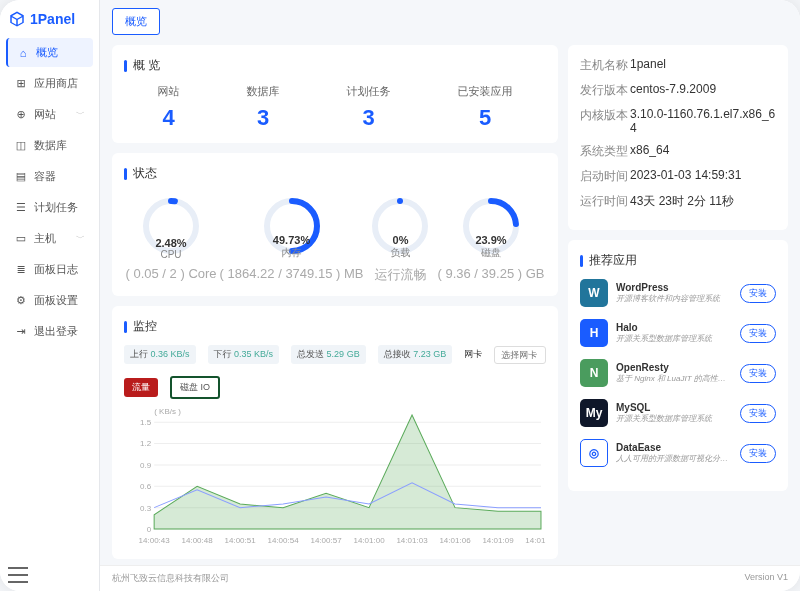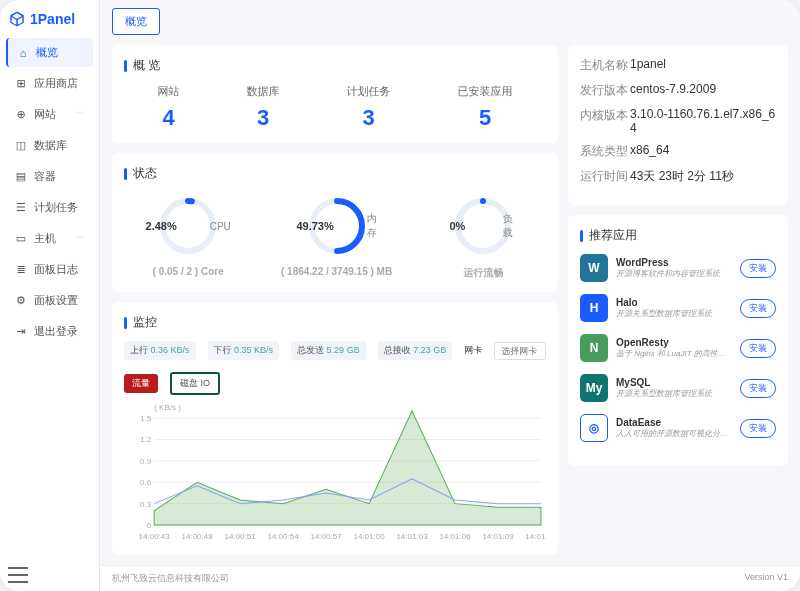--- a/index.html
+++ b/index.html
@@ -36,24 +36,24 @@
 .stat-label { font-size: 11px; color: #666; margin-bottom: 6px; }
 .stat-value { font-size: 22px; font-weight: 600; color: #1a5cff; }
 
 
 .gauges { display: flex; justify-content: space-around; }
 .gauge-wrap { text-align: center; }
 .gauge { width: 68px; height: 68px; position: relative; margin: 0 auto 6px; }
 .gauge svg { transform: rotate(-90deg); }
 .gauge-bg { fill: none; stroke: #e8eef7; stroke-width: 6; }
 .gauge-fg { fill: none; stroke: #1a5cff; stroke-width: 6; stroke-linecap: round; }
-.gauge-text { position: absolute; inset: 0; display: flex; flex-direction: row; align-items: center; justify-content: center; gap: 33px; }
+.gauge-text { position: absolute; inset: 0; display: flex; flex-direction: column; align-items: center; justify-content: flex-end; }
 .gauge-pct { font-size: 11px; font-weight: 600; }
 .gauge-lbl { font-size: 10px; color: #888; }
-.gauge-sub { font-size: 10px; color: #aaa; font-weight: bold; }
+.gauge-sub { font-size: 13px; color: #aaa; }
 
 
 .monitor-bar { display: flex; gap: 12px; align-items: center; flex-wrap: wrap; margin-bottom: 8px; font-size: 9px; }
 .chip { padding: 3px 6px; border-radius: 3px; background: #f0f4f8; color: #555; }
 .chip .v { color: #4a9; }
 .sel { flex: 1; }
 .sel input { width: 100%; padding: 3px 6px; border: 1px solid #ddd; border-radius: 3px; font-size: 9px; }
 .btn-sm { padding: 3px 8px; border-radius: 3px; font-size: 9px; cursor: pointer; border: none; }
 .btn-primary { background: #b91c1c; color: #fff; }
 .btn-plain { background: #fff; border: 2px solid #14532d; color: #555; }
@@ -208,20 +208,33 @@
       <svg width="68" height="68">
         <circle class="gauge-bg" cx="34" cy="34" r="25"></circle>
         <circle class="gauge-fg" cx="34" cy="34" r="25" stroke-dasharray="0 157"></circle>
       </svg>
       <div class="gauge-text">
         <div class="gauge-pct">0%</div>
         <div class="gauge-lbl">负载</div>
       </div>
     </div>
     <div class="gauge-sub">运行流畅</div>
+  </div>
+  <div class="gauge-wrap">
+    <div class="gauge">
+      <svg width="68" height="68">
+        <circle class="gauge-bg" cx="34" cy="34" r="25"></circle>
+        <circle class="gauge-fg" cx="34" cy="34" r="25" stroke-dasharray="37 157"></circle>
+      </svg>
+      <div class="gauge-text">
+        <div class="gauge-pct">23.9%</div>
+        <div class="gauge-lbl">磁盘</div>
+      </div>
+    </div>
+    <div class="gauge-sub">( 9.36 / 39.25 ) GB</div>
   </div>
             </div>
         </div>
 
         <div class="card">
           <div class="card-title">监控</div>
           <div class="monitor-bar">
 
   <span class="chip">上行 <span class="v">0.36 KB/s</span></span>
   <span class="chip">下行 <span class="v">0.35 KB/s</span></span>
@@ -278,20 +291,24 @@
   </div>
   <div class="info-row">
     <div class="info-k">内核版本</div>
     <div class="info-v">3.10.0-1160.76.1.el7.x86_64</div>
   </div>
   <div class="info-row">
     <div class="info-k">系统类型</div>
     <div class="info-v">x86_64</div>
   </div>
   <div class="info-row">
+    <div class="info-k">启动时间</div>
+    <div class="info-v">2023-01-03 14:59:31</div>
+  </div>
+  <div class="info-row">
     <div class="info-k">运行时间</div>
     <div class="info-v">43天 23时 2分 11秒</div>
   </div>
             </div>
         </div>
 
         <div class="card">
           <div class="card-title">推荐应用</div>
           <div id="apps">
   <div class="app-row">
@@ -312,21 +329,21 @@
   </div>
   <div class="app-row">
     <div class="app-icon" style="background:#4a9c5e;">N</div>
     <div class="app-info">
       <div class="app-name">OpenResty</div>
       <div class="app-desc">基于 Nginx 和 LuaJIT 的高性能 Web 平台</div>
     </div>
     <button class="app-install">安装</button>
   </div>
   <div class="app-row">
-    <div class="app-icon" style="background:#0f766e;">My</div>
+    <div class="app-icon" style="background:#0f172a;">My</div>
     <div class="app-info">
       <div class="app-name">MySQL</div>
       <div class="app-desc">开源关系型数据库管理系统</div>
     </div>
     <button class="app-install">安装</button>
   </div>
   <div class="app-row">
     <div class="app-icon" style="background:#fff;color:#1a5cff;border:1px solid #1a5cff">◎</div>
     <div class="app-info">
       <div class="app-name">DataEase</div>

